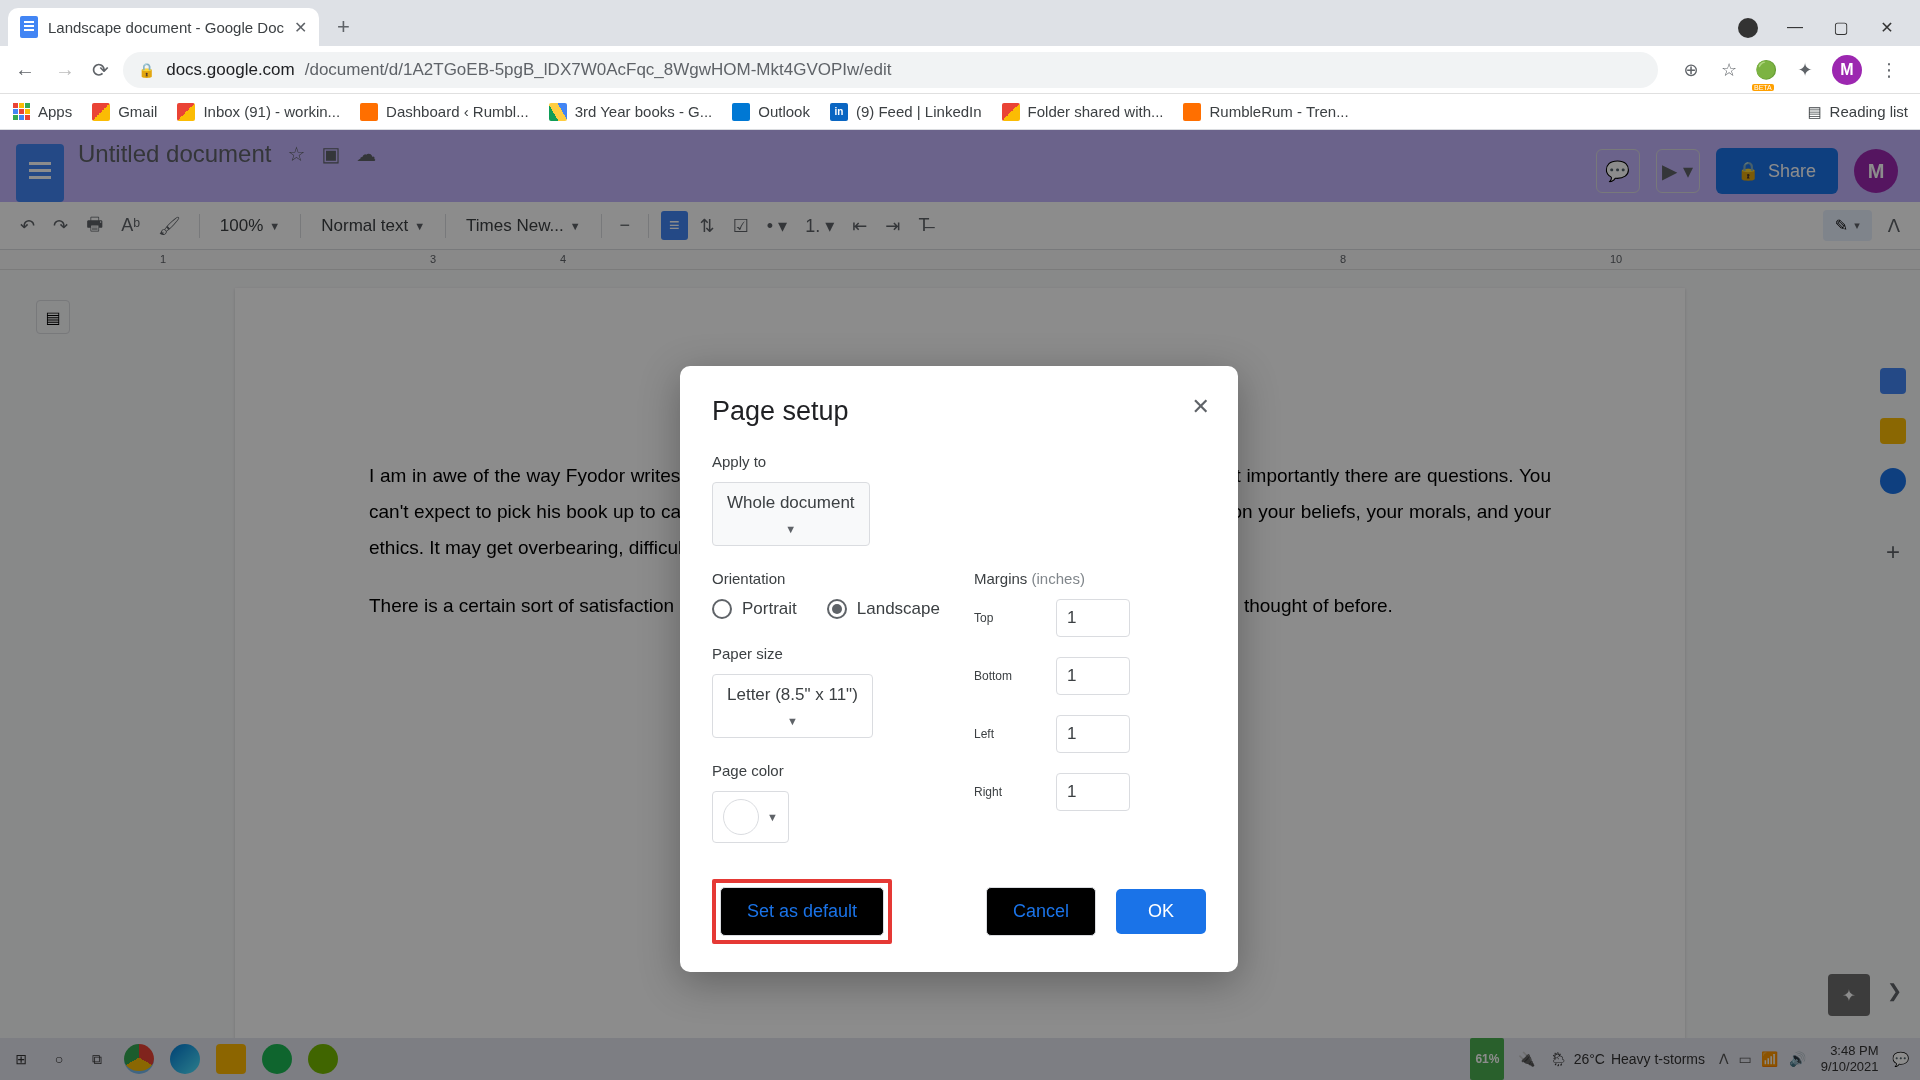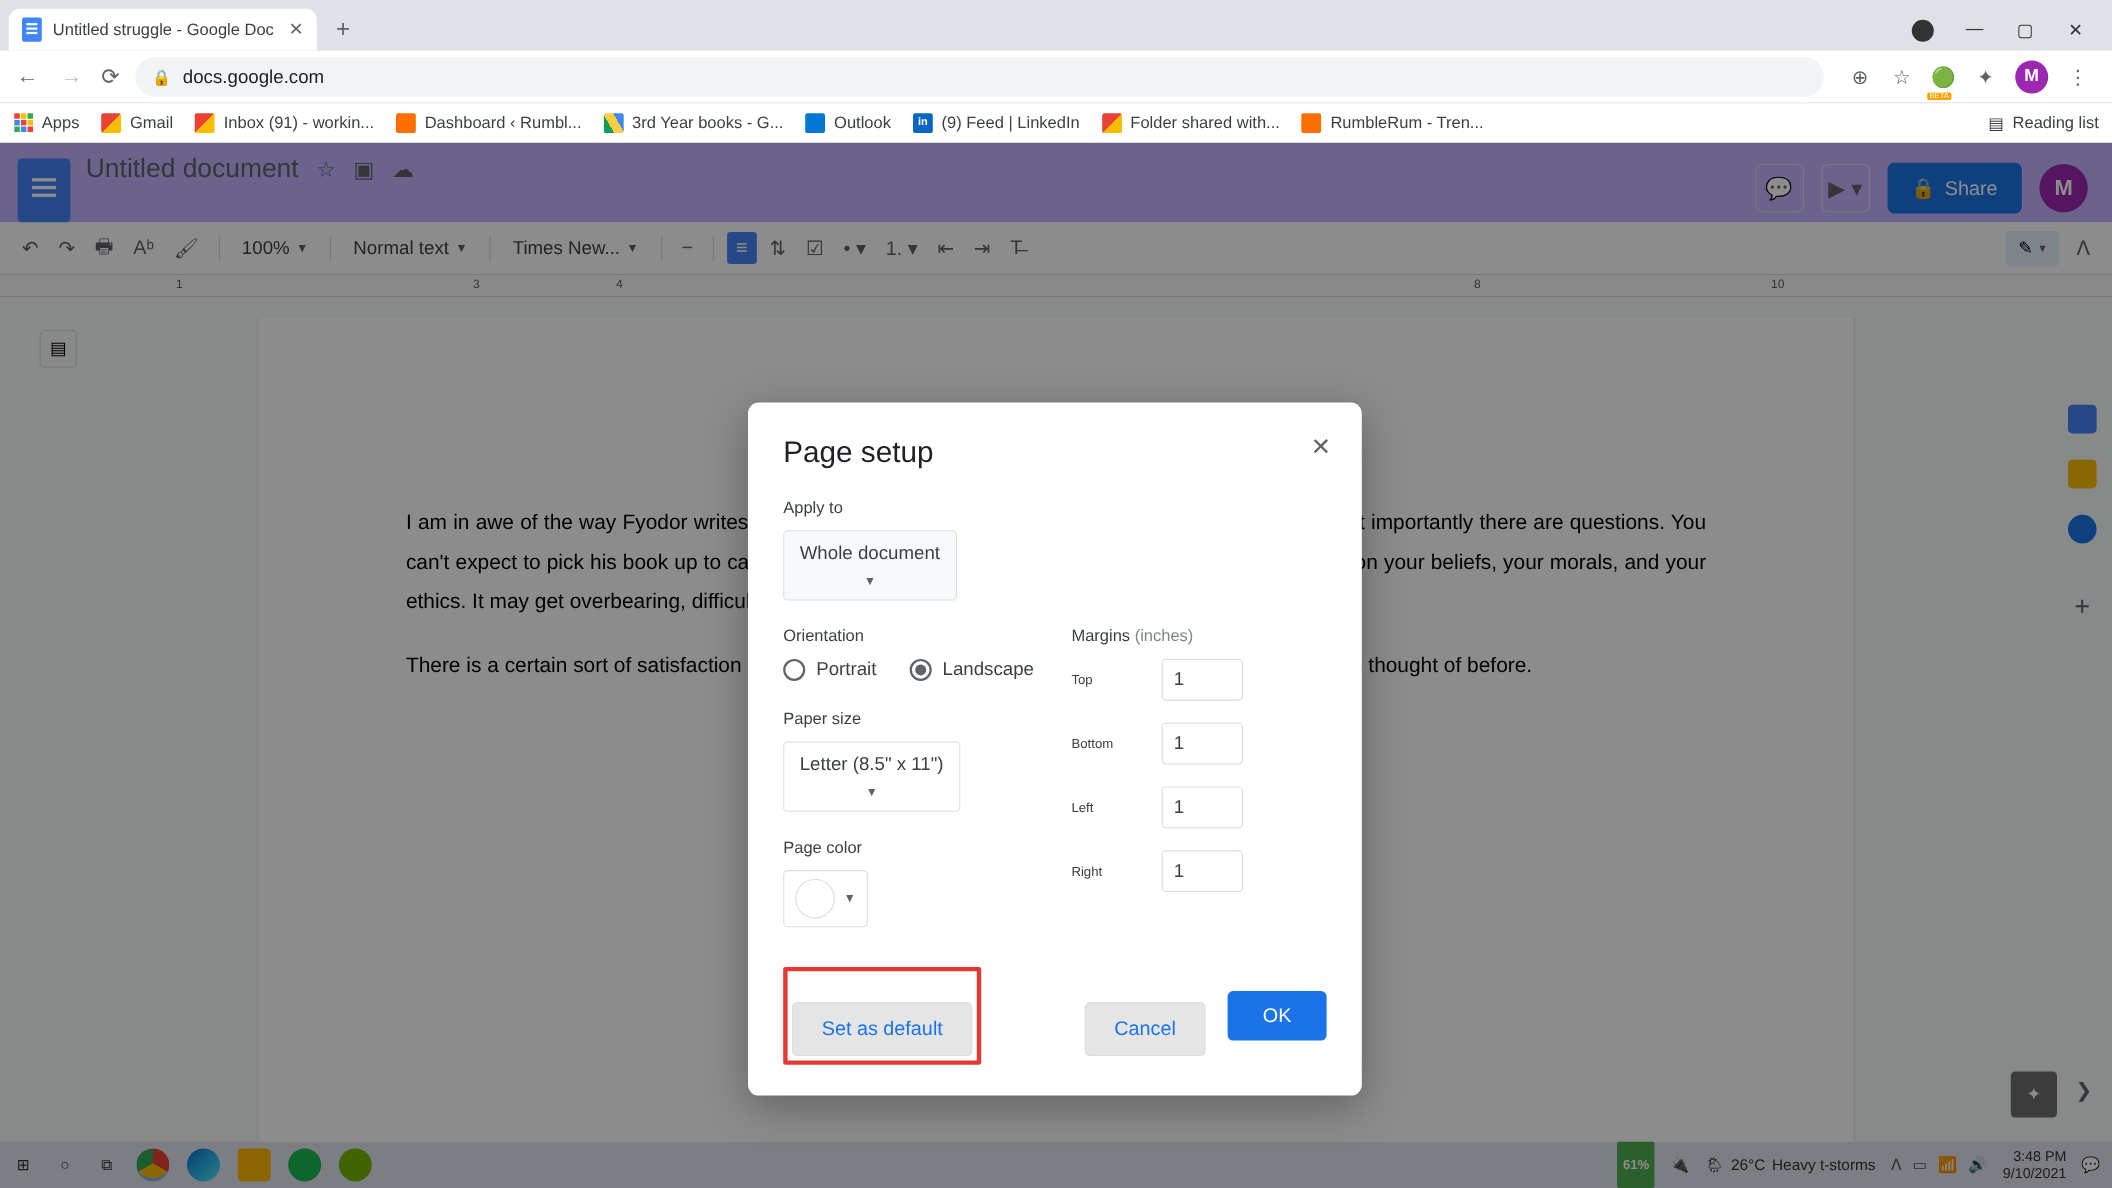--- a/index.html
+++ b/index.html
@@ -103,21 +103,21 @@
 .radio-circle { width:20px; height:20px; border:2px solid #5f6368; border-radius:50%; display:flex; align-items:center; justify-content:center; }
 .radio-circle.sel::after { content:""; width:10px; height:10px; background:#5f6368; border-radius:50%; }
 .color-swatch { width:36px; height:36px; border:1px solid #dadce0; border-radius:50%; background:#fff; }
 .color-picker { border:1px solid #dadce0; border-radius:4px; padding:7px 10px; display:inline-flex; align-items:center; gap:8px; }
 .margin-row { display:flex; align-items:center; margin-bottom:20px; gap:10px; }
 .margin-lbl { width:72px; font-size:12px; color:#3c4043; }
 .margin-input { width:74px; border:1px solid #dadce0; border-radius:4px; padding:8px 10px; font-size:17px; color:#3c4043; }
 .dlg-footer { display:flex; gap:20px; margin-top:36px; align-items:center; }
 .btn { border-radius:5px; padding:13px 26px; font-size:18px; font-weight:500; cursor:pointer; text-align:center; font-family:'Google Sans',Arial,sans-serif; }
 .btn-default-wrap { border:4px solid #e53935; padding:4px; border-radius:2px; }
-.btn-outline { border:1px solid #dadce0; color:#1a73e8; background:#e5e5e5;margin-top:24px; }
+.btn-outline { border:1px solid #dadce0; color:#1a73e8; background:#000000; }
 .btn-ok { background:#1a73e8; color:#fff; padding:12px 32px; }
 .footer-spacer { flex:1; }
 
 
 .taskbar { position:absolute; bottom:0; left:0; right:0; height:42px; background:#e4e5ef; display:flex; align-items:center; padding:0 10px; gap:16px; font-size:14px; color:#333; }
 .tb-sys { width:22px; height:22px; display:flex; align-items:center; justify-content:center; }
 .tb-app { width:30px; height:30px; border-radius:50%; }
 .chrome-active { border-bottom:3px solid #76b9ed; padding-bottom:2px; }
 .tb-right2 { margin-left:auto; display:flex; align-items:center; gap:14px; }
 .battery-ind { background:#4caf50; color:#fff; font-size:12px; padding:14px 5px; border-radius:2px; font-weight:bold; }
@@ -125,38 +125,39 @@
 .sys-icons { display:flex; gap:10px; color:#555; font-size:14px; }
 .clock { text-align:right; font-size:13px; line-height:1.2; }
 </style>
 </head>
 <body>
 
 <div class="browser-chrome">
   <div class="tab-bar">
     <div class="tab">
       <div class="tab-favicon"></div>
-      <span>Untitled struggle - Google Doc</span>
+      <span>Landscape document - Google Doc</span>
       <span class="tab-close">✕</span>
     </div>
     <div class="new-tab-btn">+</div>
     <div class="win-controls">
       <div class="circle-user"></div>
       <span>—</span>
       <span>▢</span>
       <span>✕</span>
     </div>
   </div>
   <div class="addr-bar">
     <span class="nav-arrow">←</span>
     <span class="nav-arrow disabled">→</span>
     <span class="reload-icon">⟳</span>
     <div class="url-box">
       <span class="lock-icon">🔒</span>
       <span class="url-domain">docs.google.com</span>
+        <span class="url-path">/document/d/1A2TGoEB-5pgB_lDX7W0AcFqc_8WgwHOM-Mkt4GVOPIw/edit</span>
     </div>
     <div class="addr-right">
       <span class="addr-icon">⊕</span>
       <span class="addr-icon">☆</span>
       <span class="addr-icon ext-badge">🟢<span class="beta">BETA</span></span>
       <span class="addr-icon">✦</span>
       <div class="profile-circle">
           <span>M</span>
         </div>
       <span class="addr-icon">⋮</span>

